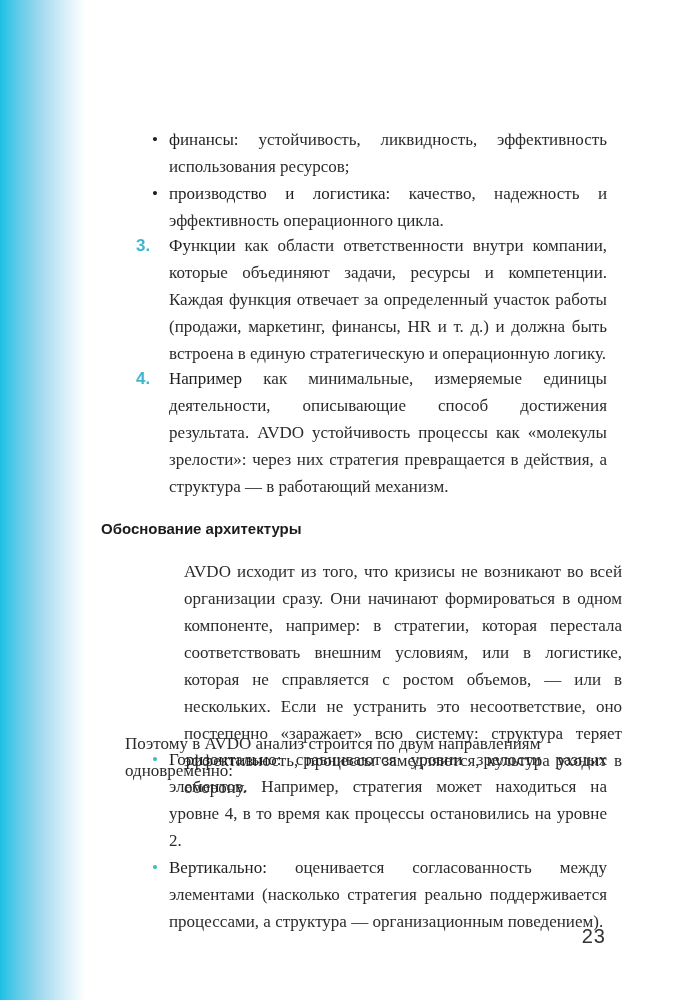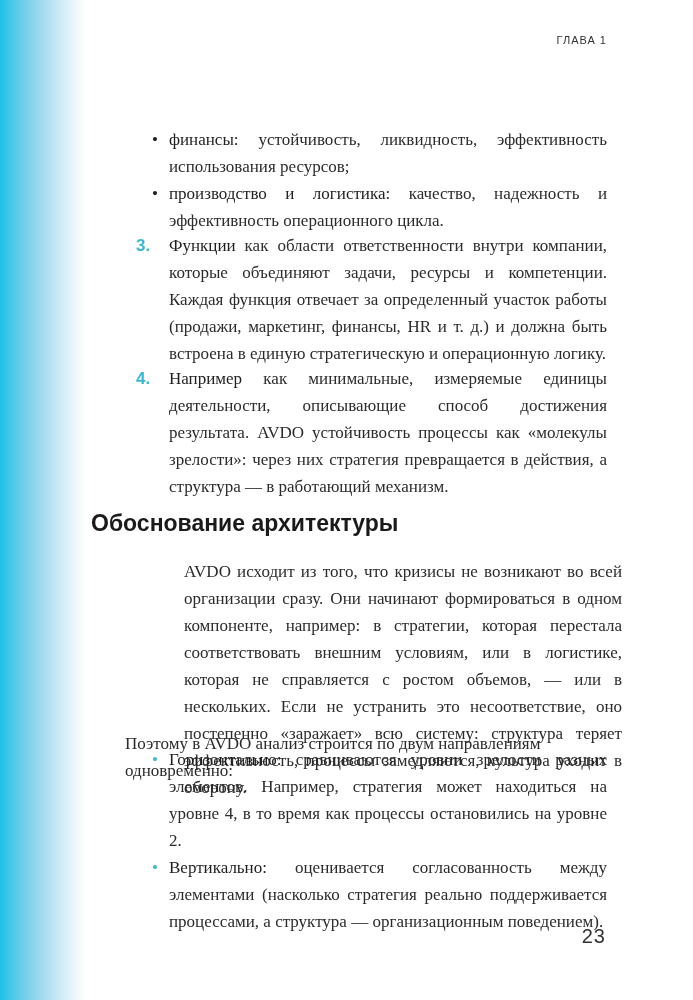--- a/index.html
+++ b/index.html
@@ -30,36 +30,35 @@
   b { font-weight: normal; color: #1e1e1e; }
   .num-item { position: absolute; left: 169px; width: 438px; text-align: justify; }
   .num-item .num {
     position: absolute; left: -33px; top: 0;
     font-family: "Liberation Sans", "DejaVu Sans", sans-serif;
     font-weight: bold; color: #3fb6cf; font-size: 17px;
   }
   .section-heading {
     position: absolute; left: 89px; top: 508px;
     font-family: "Liberation Sans", "DejaVu Sans", sans-serif;
-    font-weight: bold; font-size: 23px; color: #1a1a1a; margin: 2px;
+    font-weight: bold; font-size: 15px; color: #1a1a1a; margin: 12px;
   }
   .intro { position: absolute; left: 114px; width: 500px; margin: 11px; }
   .page-number {
     position: absolute; right: 87px; top: 925px;
     font-family: "Liberation Sans", "DejaVu Sans", sans-serif;
     font-size: 20px; color: #333; letter-spacing: 1px;
   }
 </style>
 </head>
 <body>
 
 <div class="side-gradient"></div>
 
 <div class="running-header">
-  <div class="chapter">ГЛАВА 1</div>
 </div>
 
 <ul class="bullets body-text" style="top:126px;">
   <li>
     <span class="dot">•</span>
     <b>финансы:</b><span> устойчивость, ликвидность, эффективность использования ресурсов;</span>
   </li>
   <li>
     <span class="dot">•</span>
     <b>производство и логистика:</b><span> качество, надежность и эффективность операционного цикла.</span>

